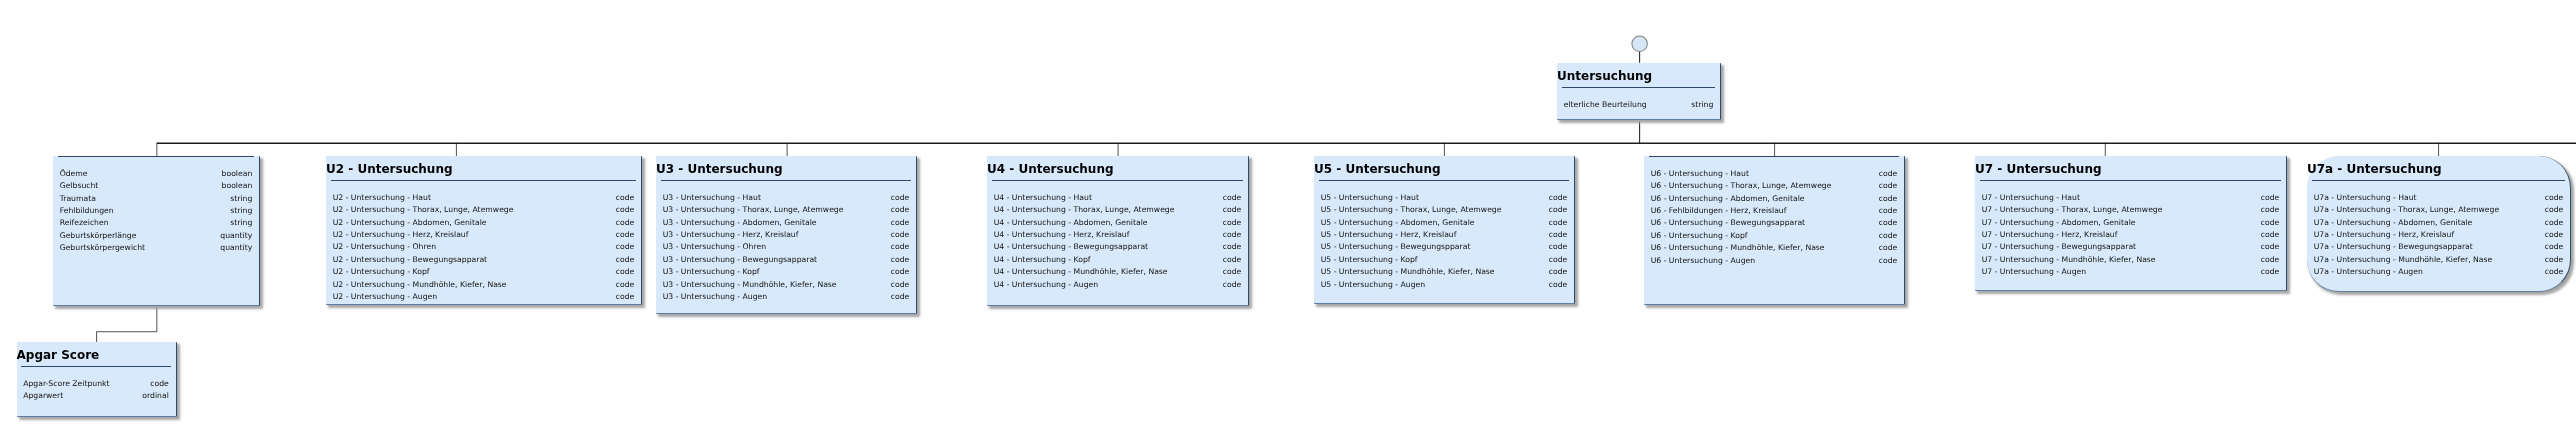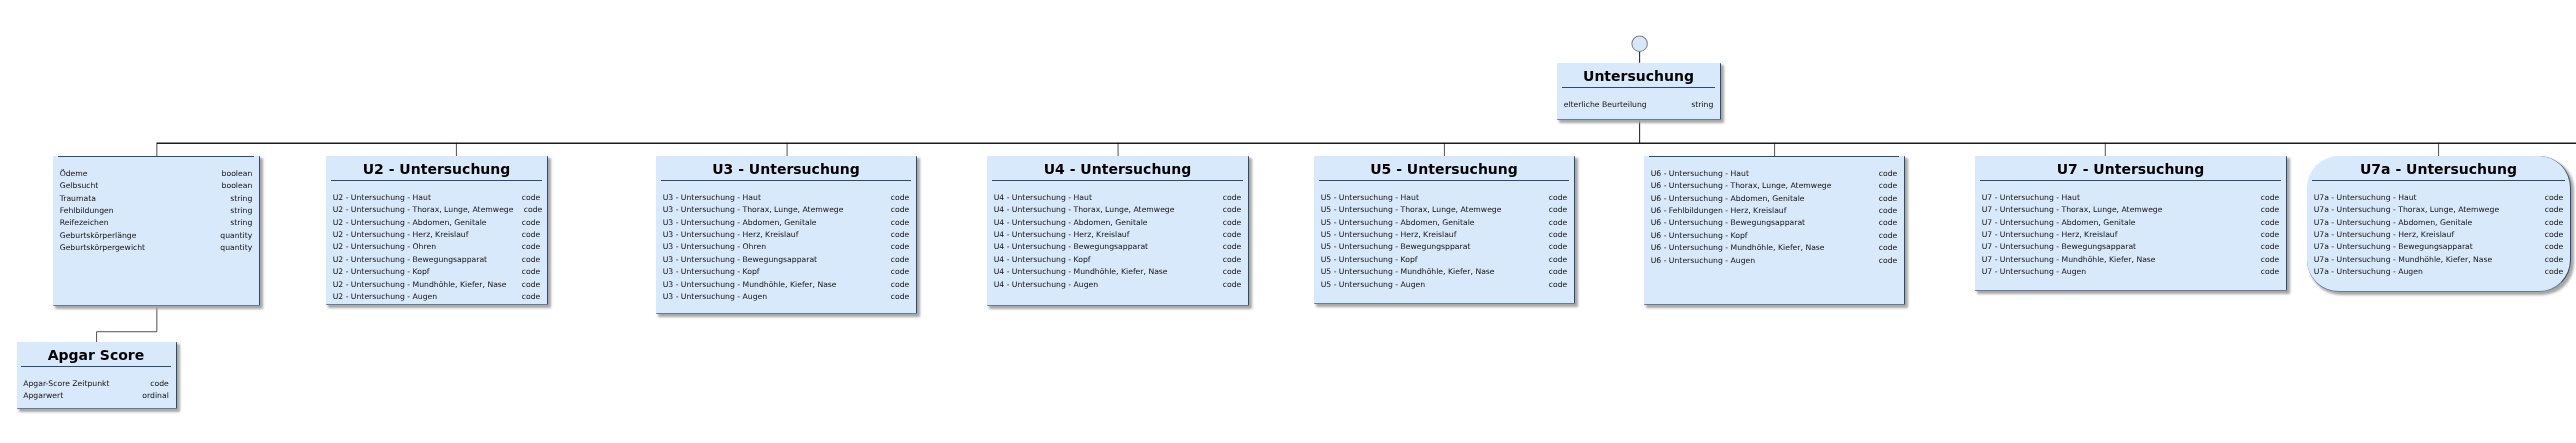--- a/index.html
+++ b/index.html
@@ -27,23 +27,23 @@
     box-sizing: border-box;
     background: var(--box-fill, #d8e9fb);
     border-right: 1.5px solid var(--box-border, #2e4a6a);
     border-bottom: 0.5px solid #5e7da0;
     border-radius: 1px;
     box-shadow: 2.6px 2.6px 2.6px var(--shadow, #a6a6a6);
   }
   .uml-title {
     height: 24px;
     line-height: 26px;
-    text-align: center;
+    text-align: left;
     font-weight: bold;
-    font-size: 14px;
+    font-size: 12px;
     color: #000000;
     white-space: nowrap;
     overflow: hidden;
   }
   .uml-sep {
     border-top: 1px solid var(--box-border, #2e4a6a);
     margin: 0 4.6px;
   }
   .uml-attrs { padding: 10.8px 6.7px 0 6.7px; }
   .attr-row {
@@ -114,21 +114,21 @@
         <div class="attr-row">
           <span class="attr-name">Geburtskörperlänge</span>
           <span class="attr-type">quantity</span>
         </div>
         <div class="attr-row">
           <span class="attr-name">Geburtskörpergewicht</span>
           <span class="attr-type">quantity</span>
         </div>
       </div>
     </div>
-    <div class="uml-box" style="left: 326px; top: 156px; width: 222px; height: 149px;">
+    <div class="uml-box" style="left: 326px; top: 156px; width: 316px; height: 149px;">
       <div class="uml-title">U2 - Untersuchung</div>
       <div class="uml-sep"></div>
       <div class="uml-attrs">
         <div class="attr-row">
           <span class="attr-name">U2 - Untersuchung - Haut</span>
           <span class="attr-type">code</span>
         </div>
         <div class="attr-row">
           <span class="attr-name">U2 - Untersuchung - Thorax, Lunge, Atemwege</span>
           <span class="attr-type">code</span>
@@ -379,21 +379,21 @@
         <div class="attr-row">
           <span class="attr-name">U7a - Untersuchung - Mundhöhle, Kiefer, Nase</span>
           <span class="attr-type">code</span>
         </div>
         <div class="attr-row">
           <span class="attr-name">U7a - Untersuchung - Augen</span>
           <span class="attr-type">code</span>
         </div>
       </div>
     </div>
-    <div class="uml-box" style="left: 16.5px; top: 342px; width: 160px; height: 67px;">
+    <div class="uml-box" style="left: 16.5px; top: 342px; width: 160px; height: 75px;">
       <div class="uml-title">Apgar Score</div>
       <div class="uml-sep"></div>
       <div class="uml-attrs">
         <div class="attr-row">
           <span class="attr-name">Apgar-Score Zeitpunkt</span>
           <span class="attr-type">code</span>
         </div>
         <div class="attr-row">
           <span class="attr-name">Apgarwert</span>
           <span class="attr-type">ordinal</span>

